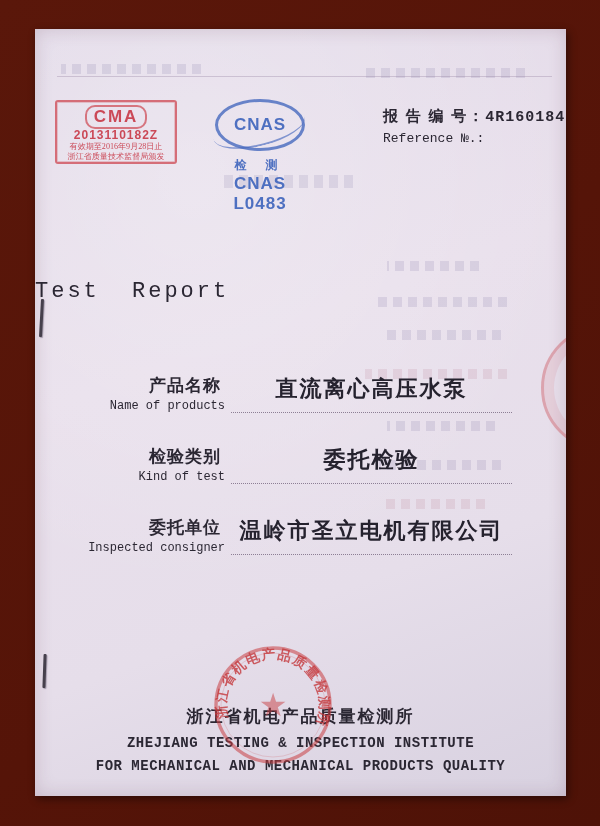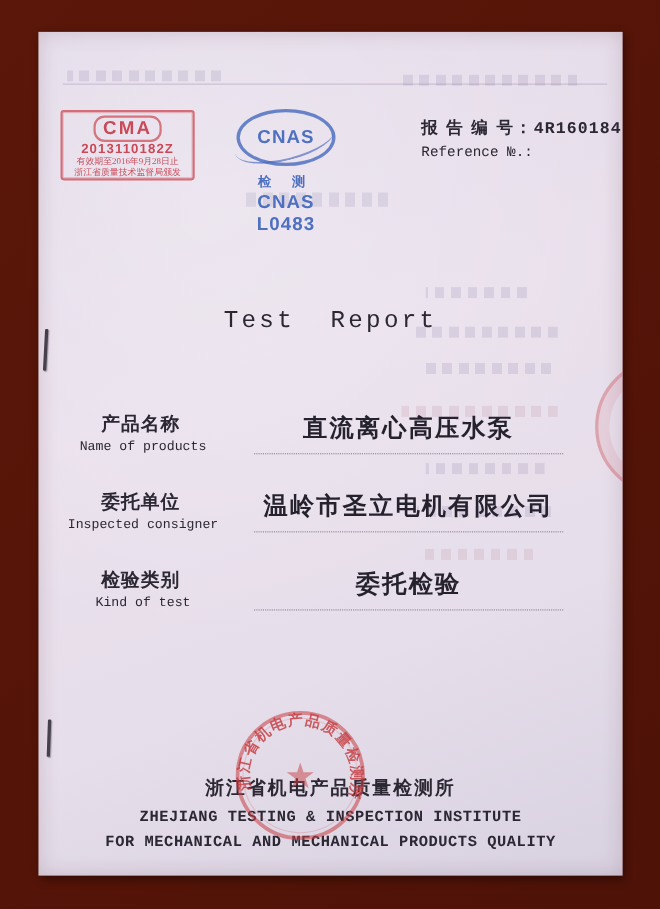--- a/index.html
+++ b/index.html
@@ -71,28 +71,28 @@
   .repno .cnline{font-size:15px;font-weight:bold;letter-spacing:2px;white-space:nowrap;}
   .repno .cnline .val{font-family:"Liberation Mono",monospace;letter-spacing:1px;font-size:15px;}
   .repno .ref{font-size:13px;margin-top:5px;font-family:"Liberation Mono",monospace;}
   
   .title-cn{
     position:absolute;left:0;right:0;top:188px;text-align:center;
     font-size:40px;font-weight:bold;letter-spacing:18px;text-indent:18px;
     color:#25222e;
   }
   .title-en{
-    position:absolute;left:0;right:0;top:250px;text-align:center;
+    position:absolute;left:0;right:0;top:250px;
     font-size:22px;letter-spacing:3px;word-spacing:16px;
     font-family:"Liberation Mono",monospace;color:#2b2733;
   }
   
   .fields{position:absolute;left:0;top:345px;width:531px;}
   .frow{display:flex;align-items:flex-end;margin-bottom:32px;}
-  .flabel{width:190px;text-align:center;flex:none;}
+  .flabel{width:190px;text-align:right;flex:none;}
   .flabel .cn{font-size:17px;font-weight:bold;letter-spacing:1px;padding-right:4px;}
   .flabel .en{font-size:12px;font-family:"Liberation Mono",monospace;margin-top:2px;white-space:nowrap;}
   .fvalue{
     flex:1;margin-left:6px;margin-right:54px;text-align:center;
     border-bottom:1px dotted #8d7f95;padding-bottom:8px;
     font-size:22px;font-weight:600;letter-spacing:2px;color:#25222e;
   }
   
   .staple{position:absolute;width:3px;background:#46404c;border-radius:1px;box-shadow:1px 1px 1px rgba(120,110,130,.6);}
   .staple.s1{left:5px;top:270px;height:38px;transform:rotate(3deg);}
@@ -156,31 +156,31 @@
     <div class="fields">
       <div class="frow">
         <div class="flabel">
           <div class="cn">产品名称</div>
           <div class="en">Name of products</div>
         </div>
         <div class="fvalue">直流离心高压水泵</div>
       </div>
       <div class="frow">
         <div class="flabel">
+          <div class="cn">检验类别</div>
+          <div class="en">Kind of test</div>
+        </div>
+        <div class="fvalue">委托检验</div>
+      </div>
+      <div class="frow">
+        <div class="flabel">
           <div class="cn">委托单位</div>
           <div class="en">Inspected consigner</div>
         </div>
         <div class="fvalue">温岭市圣立电机有限公司</div>
-      </div>
-      <div class="frow">
-        <div class="flabel">
-          <div class="cn">检验类别</div>
-          <div class="en">Kind of test</div>
-        </div>
-        <div class="fvalue">委托检验</div>
       </div>
     </div>
 
     <div class="staple s1"></div>
     <div class="staple s2"></div>
 
     <div class="edge-seal"></div>
 
     <div class="foot">
       <div class="cn">浙江省机电产品质量检测所</div>

